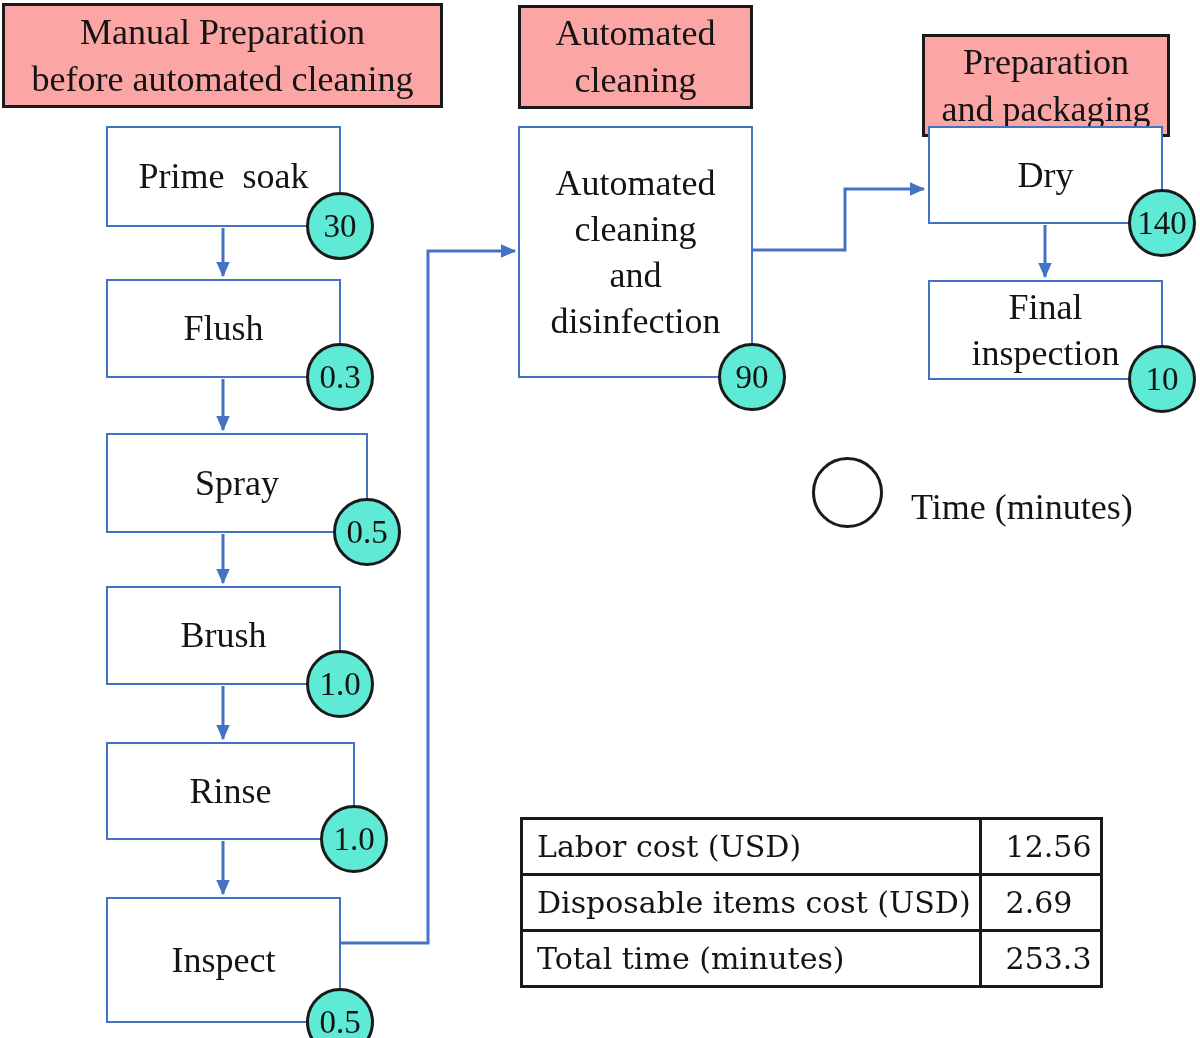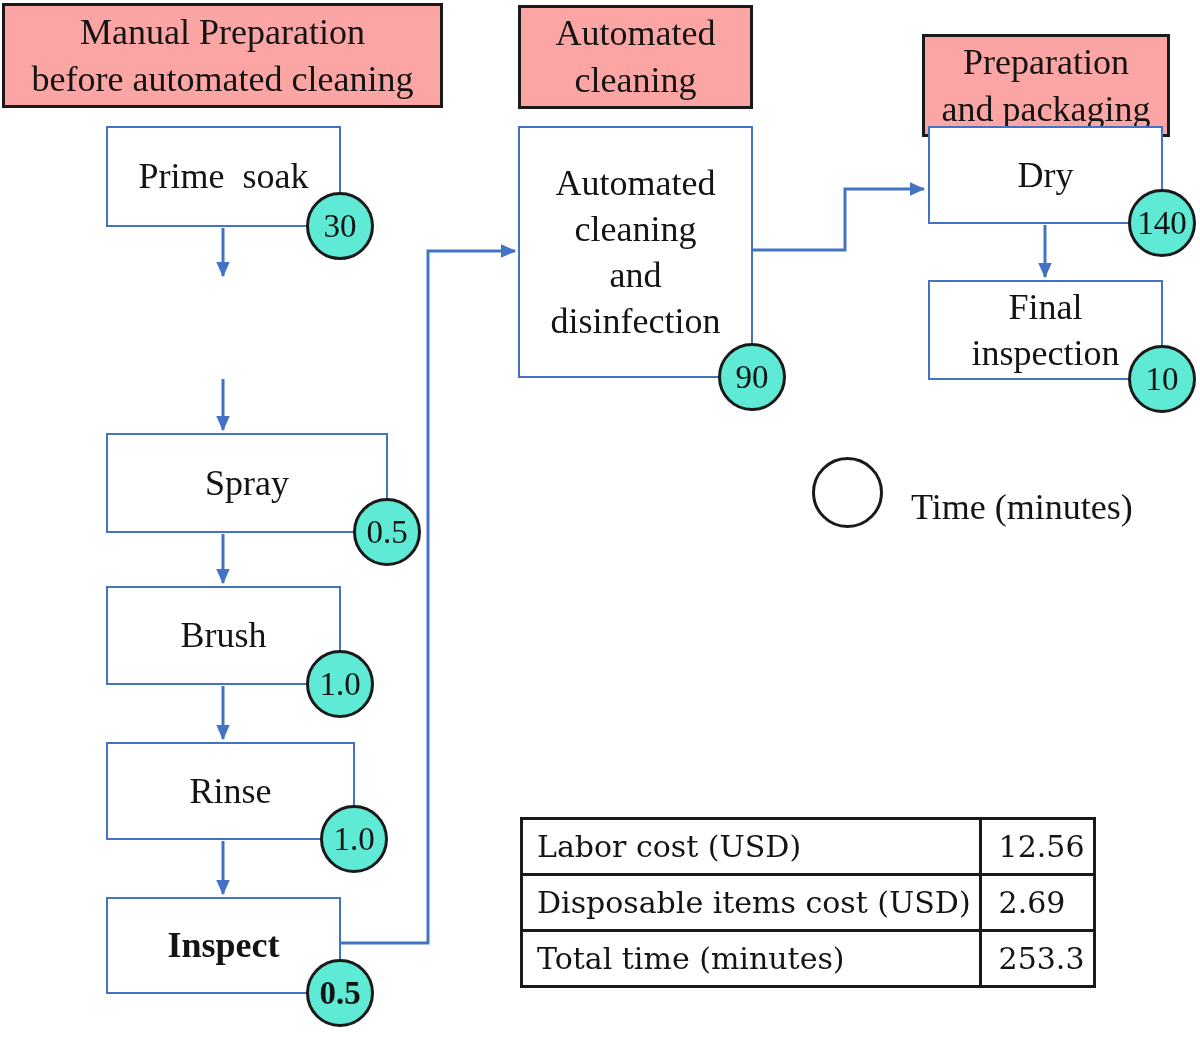--- a/index.html
+++ b/index.html
@@ -50,24 +50,24 @@
     align-items: center;
     justify-content: center;
     text-align: center;
     font-size: 36px;
     line-height: 1.28;
     white-space: pre-wrap;
     z-index: 1;
   }
   #step-prime   { left: 106px; top: 126px; width: 235px; height: 101px; }
   #step-flush   { left: 106px; top: 279px; width: 235px; height: 99px; }
-  #step-spray   { left: 106px; top: 433px; width: 282px; height: 100px; }
+  #step-spray   { left: 106px; top: 433px; width: 262px; height: 100px; }
   #step-brush   { left: 106px; top: 586px; width: 235px; height: 99px; }
   #step-rinse   { left: 106px; top: 742px; width: 249px; height: 98px; font-family: Liberation Serif, serif; }
-  #step-inspect { left: 106px; top: 897px; width: 235px; height: 97px; font-weight: bold; }
+  #step-inspect { left: 106px; top: 897px; width: 235px; height: 126px; }
   #step-autoclean { left: 518px; top: 126px; width: 235px; height: 252px; }
   #step-dry     { left: 928px; top: 126px; width: 235px; height: 98px; }
   #step-final   { left: 928px; top: 280px; width: 235px; height: 100px; }
 
   
   .time-circle {
     position: absolute;
     left: calc(100% - 33px);
     top:  calc(100% - 33px);
     width: 68px;
@@ -116,21 +116,21 @@
     z-index: 1;
   }
   .summary-table td {
     border: 3px solid #1a1a1a;
     height: 53px;
     padding: 0 8px 0 14px;
     background: #ffffff;
     white-space: nowrap;
   }
   .summary-table td.label-cell { width: 517px; }
-  .summary-table td.value-cell { width: 146px; padding-left: 17px; }
+  .summary-table td.value-cell { width: 146px; padding-left: 24px; }
 </style>
 </head>
 <body>
 
 <div class="canvas">
 
   <svg class="connectors" viewBox="0 0 1200 1038" xmlns="http://www.w3.org/2000/svg">
     <defs>
       <marker id="ah" markerUnits="strokeWidth" markerWidth="5.2" markerHeight="4.6" refX="4.8" refY="2.3" orient="auto">
         <path d="M0 0 L5.2 2.3 L0 4.6 Z" fill="#4472C4"></path>
@@ -160,20 +160,26 @@
     <span>Preparation
 and packaging</span>
   </div>
 
   <div class="step" id="step-prime">
     <span>Prime  soak</span>
     <div class="time-circle">
       <span>30</span>
     </div>
   </div>
+  <div class="step" id="step-flush">
+    <span>Flush</span>
+    <div class="time-circle">
+      <span>0.3</span>
+    </div>
+  </div>
   <div class="step" id="step-spray">
     <span>Spray</span>
     <div class="time-circle">
       <span>0.5</span>
     </div>
   </div>
   <div class="step" id="step-brush">
     <span>Brush</span>
     <div class="time-circle">
       <span>1.0</span>

